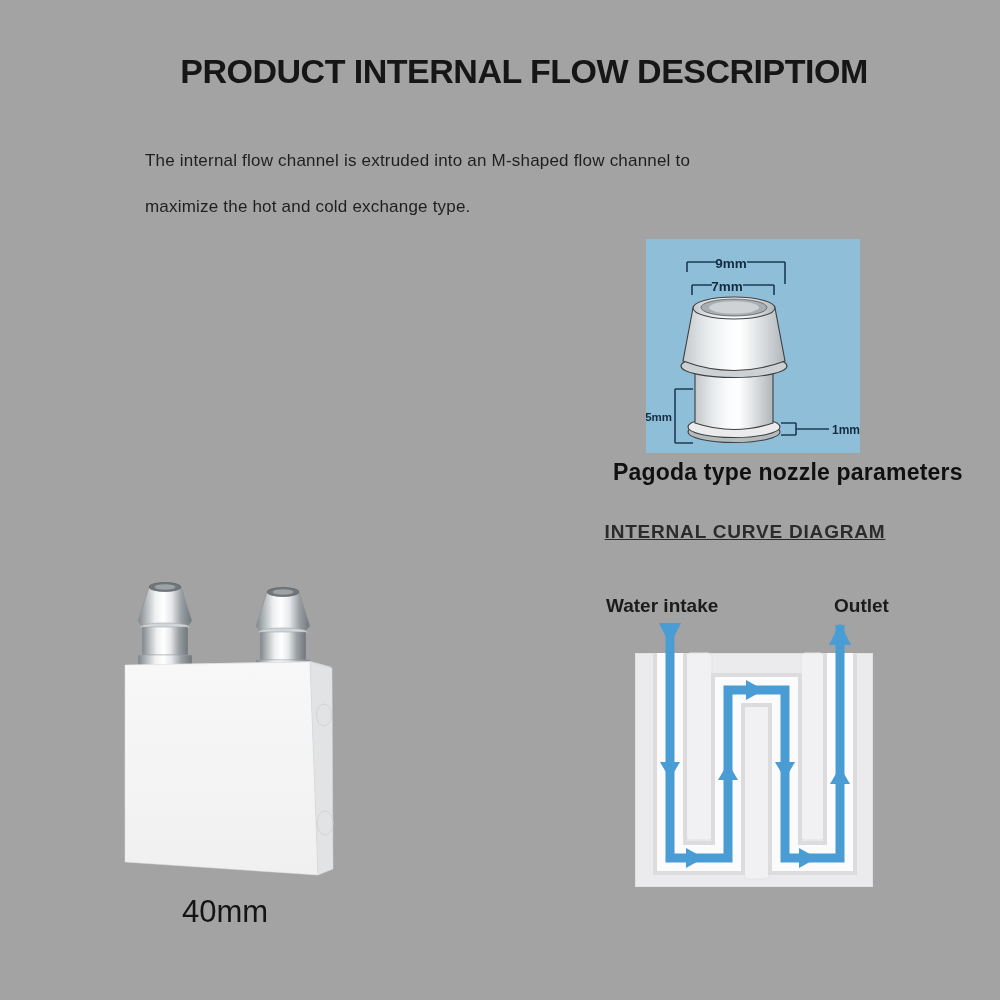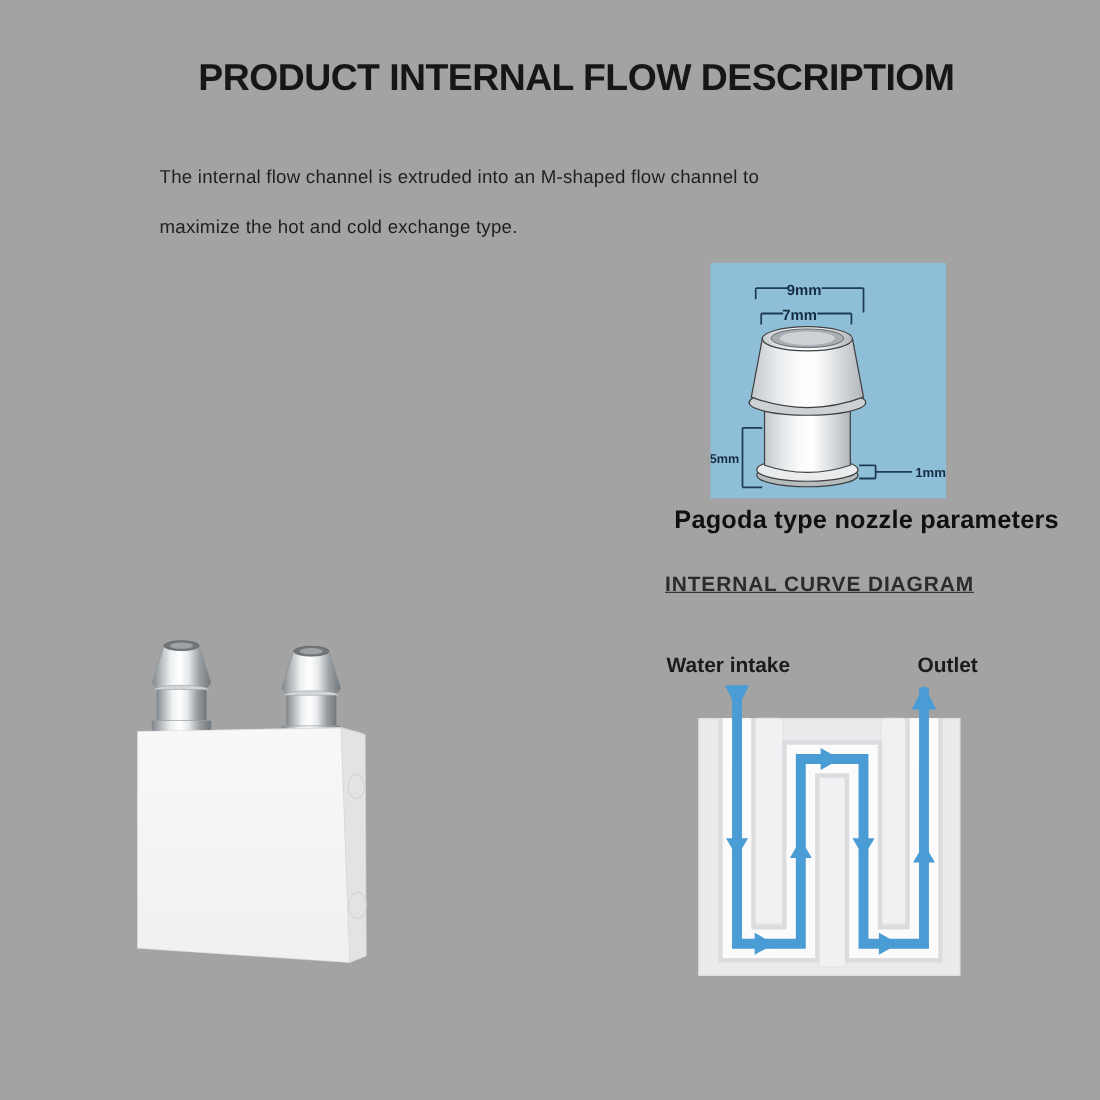--- a/index.html
+++ b/index.html
@@ -165,14 +165,15 @@
       <g>
         <polygon points="30,105 215,101 237,107 52,111" fill="#d4d5d6"></polygon>
         <line x1="52" y1="109" x2="215" y2="103.5" stroke="#c6c7c8" stroke-width="0.6"></line>
         <polygon points="30,105 215,102 223,315 30,302" fill="url(#blockFront)" stroke="#e2e2e3" stroke-width="0.5"></polygon>
         <polygon points="215,102 237,108 238,309 223,315" fill="#e2e3e5" stroke="#d8d8da" stroke-width="0.5"></polygon>
         <ellipse cx="229" cy="155" rx="7.5" ry="11" fill="none" stroke="#d2d3d5" stroke-width="1"></ellipse>
         <ellipse cx="230" cy="263" rx="8" ry="12" fill="none" stroke="#d2d3d5" stroke-width="1"></ellipse>
       </g>
     </svg>
   </div>
+  <div class="size-label">40mm</div>
 
 </div>
 
 </body></html>

